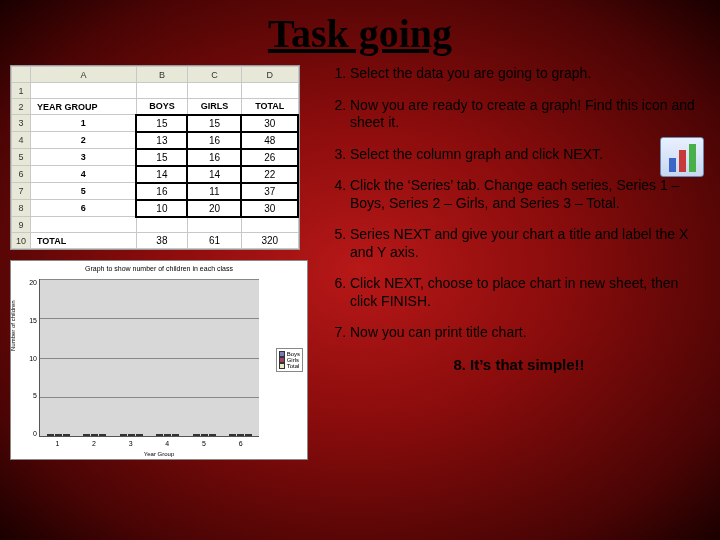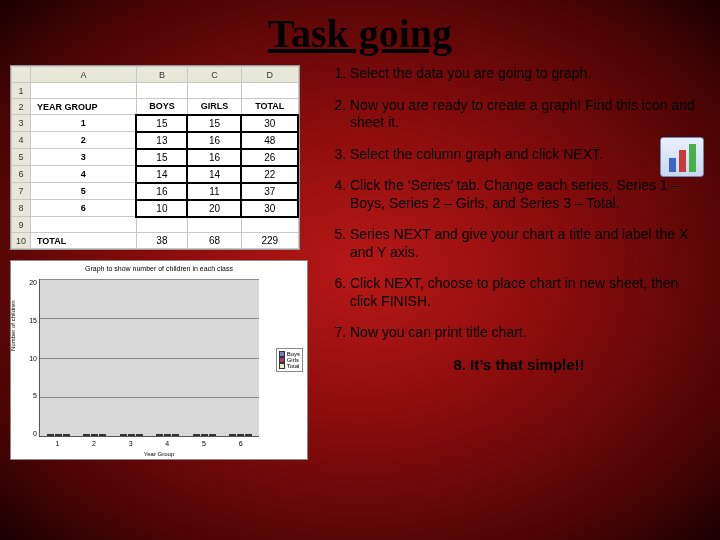--- a/index.html
+++ b/index.html
@@ -173,22 +173,22 @@
               <td class="rh">9</td>
               <td></td>
               <td></td>
               <td></td>
               <td></td>
             </tr>
         <tr>
               <td class="rh">10</td>
               <td class="hdr lbl">TOTAL</td>
               <td>38</td>
-              <td>68</td>
-              <td>229</td>
+              <td>61</td>
+              <td>320</td>
             </tr>
       </tbody>
         </table>
     </div>
 
     <div class="chartthumb">
       <div class="cttitle">Graph to show number of children in each class</div>
       <div class="yax">Number of children</div>
       <div class="yticks">
         <span>20</span>

